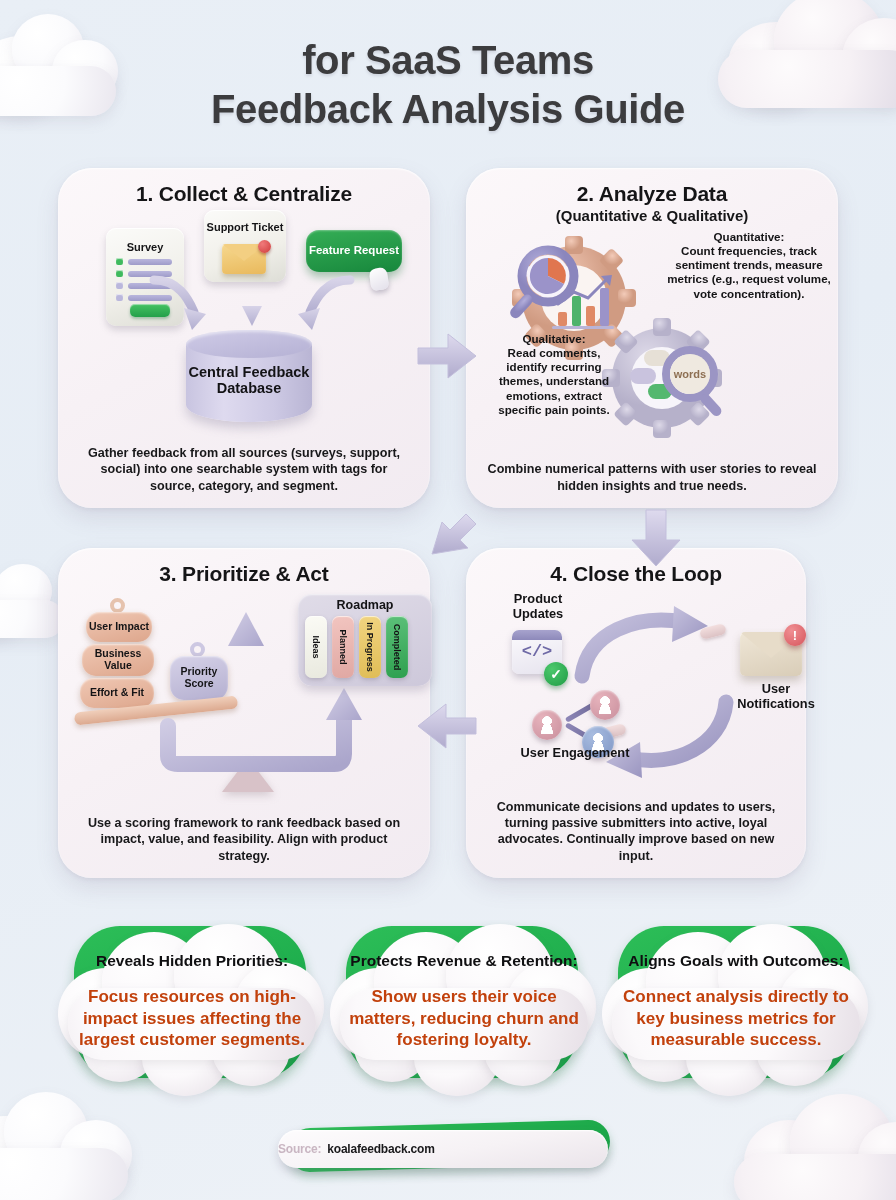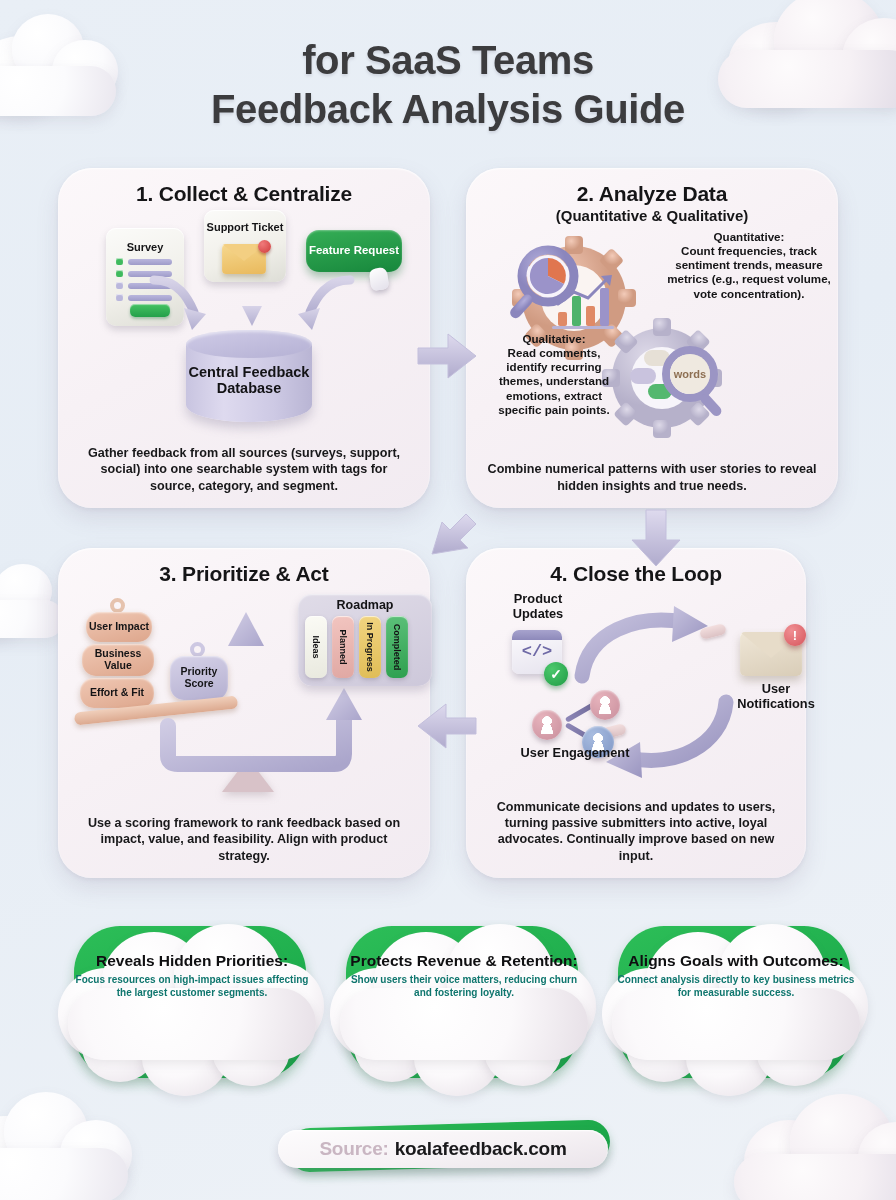--- a/index.html
+++ b/index.html
@@ -329,40 +329,40 @@
     left: 12px; top: 72px; width: 248px; height: 72px; border-radius: 40px;
   }
   .benefit .b-text {
     position: absolute; left: 14px; top: 36px; width: 244px;
     text-align: center; z-index: 3;
   }
   .benefit .b-head {
     font-size: 15.5px; font-weight: bold; color: #0f0f11; line-height: 1.18;
   }
   .benefit .b-body {
-    font-size: 10px; font-weight: bold; color: #0f766e; line-height: 1.27;
-    margin-top: 4px;
+    font-size: 17px; font-weight: bold; color: #c2410c; line-height: 1.27;
+    margin-top: 16px;
   }
 
   
   #source-wrap { position: absolute; left: 278px; top: 1118px; width: 340px; height: 58px; z-index: 6; }
   #source-green {
     position: absolute; left: 10px; top: 6px; width: 322px; height: 44px;
     border-radius: 22px;
     background: linear-gradient(160deg,#2fbe59,#17a245);
     transform: skewY(-1.6deg);
     box-shadow: 0 5px 10px rgba(20,115,55,.26);
   }
   #source-pill {
     position: absolute; left: 0; top: 12px; width: 330px; height: 38px;
     border-radius: 19px;
     background: linear-gradient(170deg,#fdfcfd 0%, #f6f2f5 55%, #eae4ea 100%);
     box-shadow: 0 5px 10px rgba(115,105,130,.25), inset 0 1px 2px #fff;
-    display: flex; align-items: center; justify-content: center;
-    font-size: 19px; font-weight: bold; letter-spacing: -0.2px;
+    display: flex; align-items: center; justify-content: flex-start;
+    font-size: 12px; font-weight: bold; letter-spacing: -0.2px;
   }
   #source-label { color: #c9b6c2; margin-right: 6px; }
   #source-url { color: #19191b; }
 </style>
 </head>
 <body>
 
 <div class="bg-cloud" id="cloud-tl">
   <div class="lobe l1"></div>
     <div class="lobe l2"></div>

